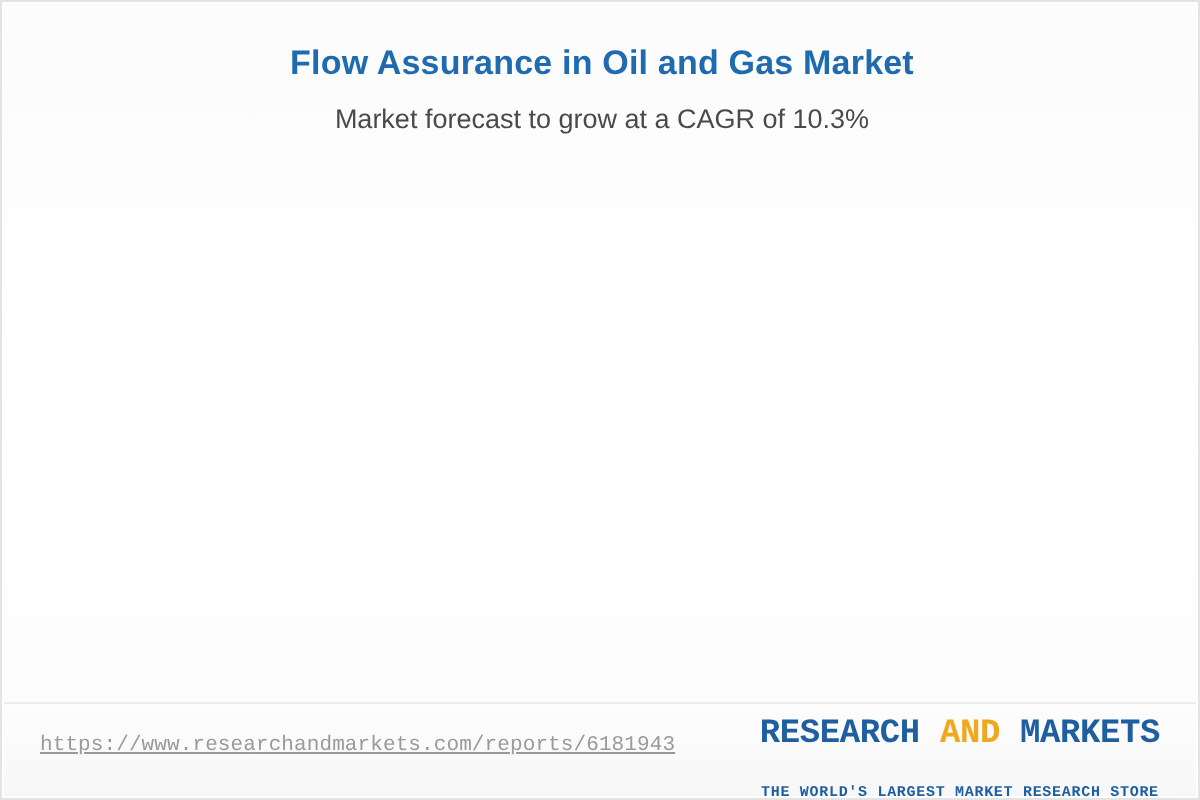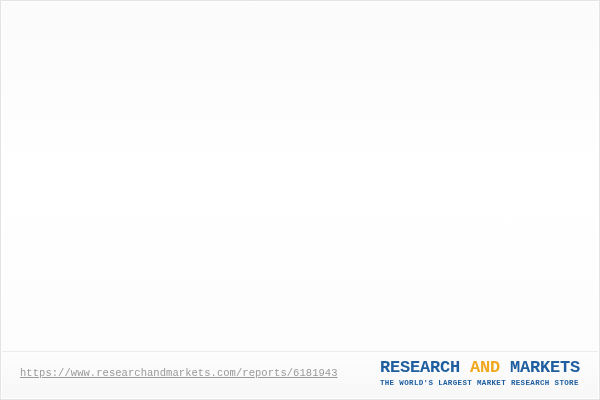--- a/index.html
+++ b/index.html
@@ -84,46 +84,50 @@
     left: 18px;
     top: 15px;
     font-size: 10.5px;
     color: #9a9a9a;
     letter-spacing: 0.05px;
   }
   .brand {
     position: absolute;
     right: 18px;
     top: 6px;
-    text-align: left;
+    text-align: center;
   }
   .brand-name {
     font-size: 17px;
     font-weight: bold;
     letter-spacing: -0.2px;
     line-height: 19px;
     white-space: nowrap;
   }
   .brand-research, .brand-markets { color: #1f5fa0; }
   .brand-and { color: #f0a81e; }
   .brand-tagline {
-    margin-top: 2px;
+    margin-top: 16px;
     font-size: 7.5px;
     font-weight: bold;
     color: #1f5fa0;
     letter-spacing: 0.35px;
     white-space: nowrap;
   }
 </style>
 </head>
 <body>
 
 <div class="figure-card">
   <div class="plate-wash"></div>
 
+  <div class="header">
+    <div class="chart-title">Flow Assurance in Oil and Gas Market</div>
+    <div class="chart-subtitle">Market forecast to grow at a CAGR of 10.3%</div>
+  </div>
 
   <div class="plot">
 
     <div class="bar-group">
 
       
 
       
 
       

